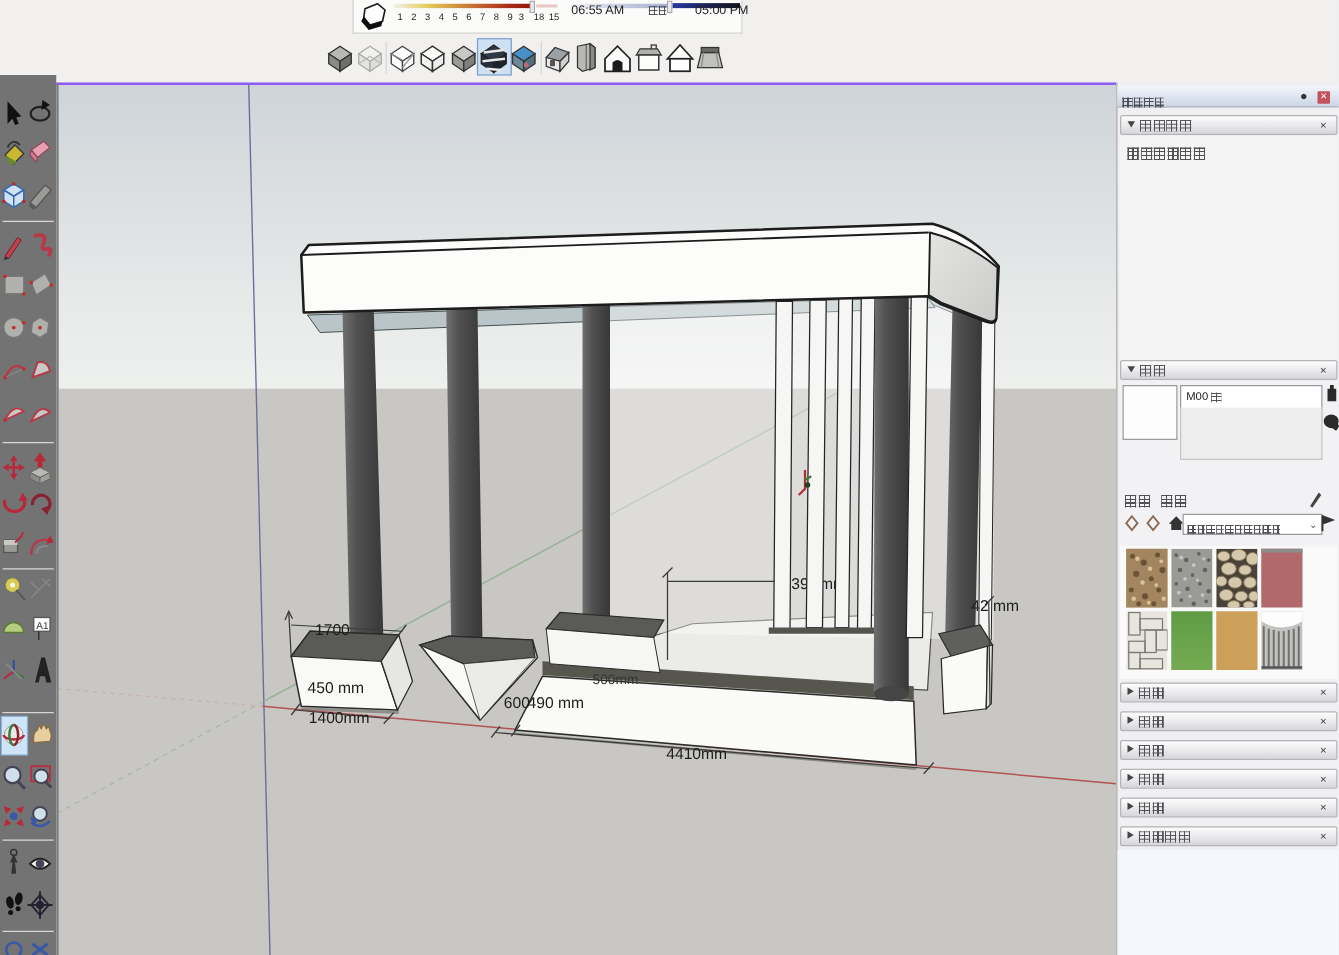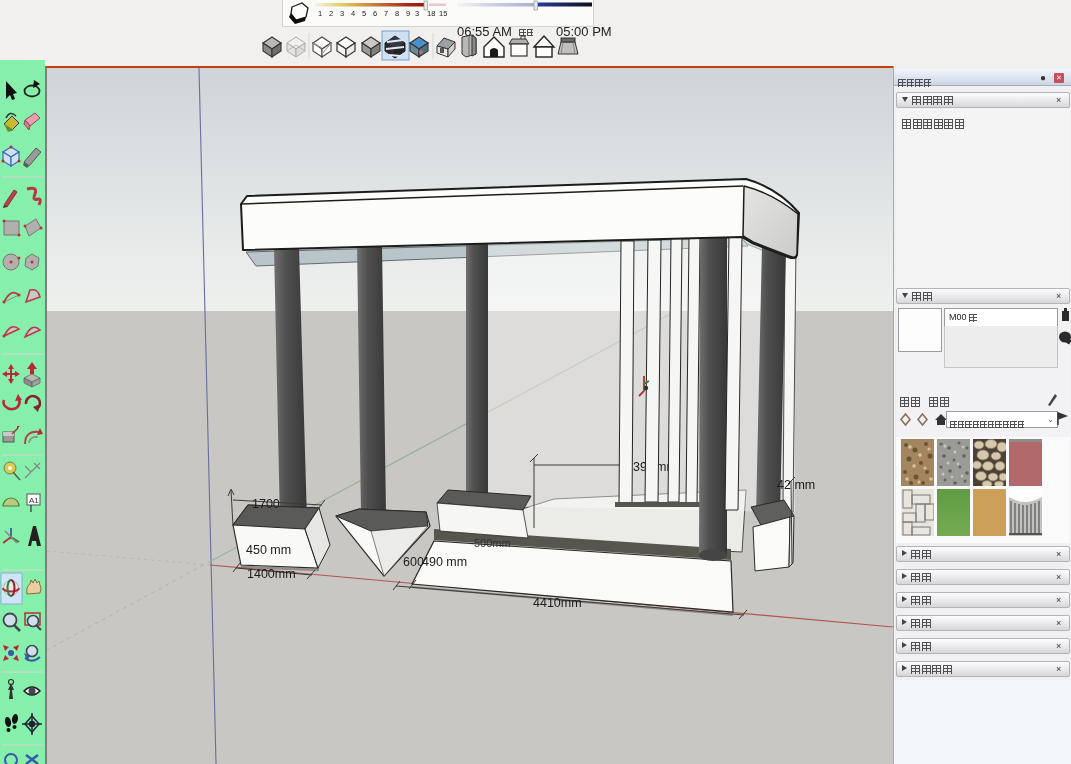--- a/index.html
+++ b/index.html
@@ -58,21 +58,21 @@
       <span style="position:absolute;left:36px">4</span>
       <span style="position:absolute;left:47px">5</span>
       <span style="position:absolute;left:58px">6</span>
       <span style="position:absolute;left:69px">7</span>
       <span style="position:absolute;left:80px">8</span>
       <span style="position:absolute;left:91px">9</span>
       <span style="position:absolute;left:100px">3</span>
       <span style="position:absolute;left:112px">18</span>
       <span style="position:absolute;left:124px">15</span>
  </div>
- <div class="abs" style="left:174px;top:24px;width:130px;height:10px;font-size:13px;color:#222;white-space:nowrap">
+ <div class="abs" style="left:174px;top:3px;width:130px;height:10px;font-size:10px;color:#222;white-space:nowrap">
   <span style="position:absolute;left:0">06:55 AM</span>
   <span style="position:absolute;left:62px"><span class="g xs"></span><span class="g xs"></span></span>
   <span style="position:absolute;left:99px">05:00 PM</span>
  </div>
 </div>
 
 <div class="abs" id="stylebar" style="left:256px;top:30px;width:330px;height:32px">
 <svg width="330" height="32">
 <line x1="53" y1="3" x2="53" y2="29" stroke="#d8d7d5" stroke-width="1"></line>
 <line x1="177" y1="3" x2="177" y2="29" stroke="#d8d7d5" stroke-width="1"></line>
@@ -164,21 +164,21 @@
 <g transform="translate(312,16)">
           <polygon points="-10,8 -7,-4 7,-4 10,8" fill="#c0c0bc" stroke="#333" stroke-width="1"></polygon>
           <rect x="-7" y="-8" width="14" height="4" fill="#6a6a66" stroke="#333" stroke-width="1"></rect>
           <line x1="-5" y1="-4" x2="-7" y2="8" stroke="#888"></line>
           <line x1="5" y1="-4" x2="7" y2="8" stroke="#888"></line>
         </g>
 </g>
 </svg>
 </div>
 
-<div class="abs" id="lefttb" style="left:0;top:60px;width:45px;height:704px;background:#86efac">
+<div class="abs" id="lefttb" style="left:0;top:60px;width:45px;height:704px;background:#737373">
 <svg width="45" height="704" viewBox="0 60 45 704">
 <g stroke="#d8d7d5" stroke-width="1">
 <line x1="2" y1="177" x2="43" y2="177"></line>
         <line x1="2" y1="354" x2="43" y2="354"></line>
 <line x1="2" y1="455" x2="43" y2="455"></line>
         <line x1="2" y1="570" x2="43" y2="570"></line>
 <line x1="2" y1="672" x2="43" y2="672"></line>
         <line x1="2" y1="745" x2="43" y2="745"></line>
 </g>
 <rect x="1" y="573" width="21" height="31" fill="#cfe4f6" stroke="#8ab0d8" stroke-width="1"></rect>
@@ -326,21 +326,21 @@
         <circle cx="32" cy="724" r="2.5" fill="#223"></circle>
 <line x1="32" y1="713" x2="32" y2="735"></line>
         <line x1="22" y1="724" x2="42" y2="724"></line>
       </g>
 
 <circle cx="11" cy="760" r="6" fill="none" stroke="#3858a8" stroke-width="2"></circle>
 <path d="M26,755 L38,764 M38,755 L26,764" stroke="#3858a8" stroke-width="2.5"></path>
 </svg>
 </div>
 
-<div class="abs" id="viewport" style="left:45px;top:66px;width:848px;height:698px;border-top:2px solid #c2410c;border-left:2px solid #7e7e7e;background:#dfe3e4">
+<div class="abs" id="viewport" style="left:45px;top:66px;width:848px;height:698px;border-top:2px solid #8b5cf6;border-left:2px solid #7e7e7e;background:#dfe3e4">
 <svg width="846" height="696" viewBox="47 68 846 696" style="position:absolute;left:0;top:0">
 <defs>
 <linearGradient id="sky" x1="0" y1="68" x2="0" y2="311" gradientUnits="userSpaceOnUse">
 <stop offset="0" stop-color="#cfd4d9"></stop>
           <stop offset="0.72" stop-color="#e7eae9"></stop>
           <stop offset="1" stop-color="#eef0ee"></stop>
 </linearGradient>
 <linearGradient id="colg" x1="0" y1="0" x2="1" y2="0">
 <stop offset="0" stop-color="#707070"></stop>
           <stop offset="0.35" stop-color="#505050"></stop>

